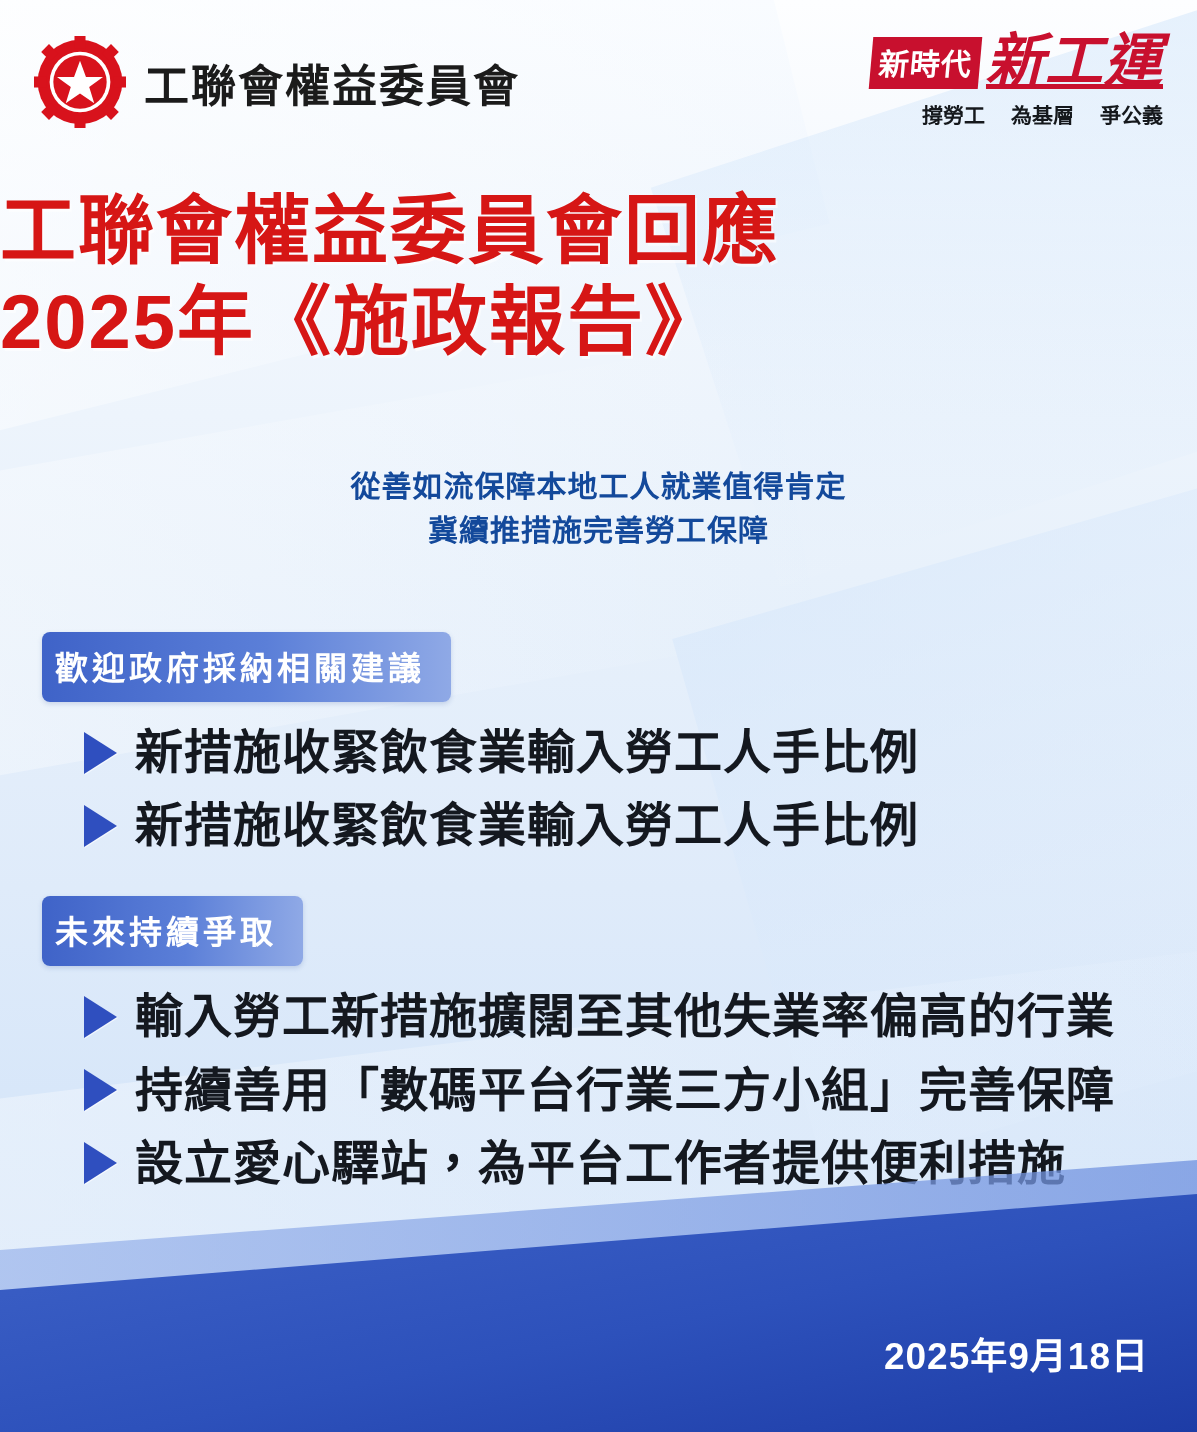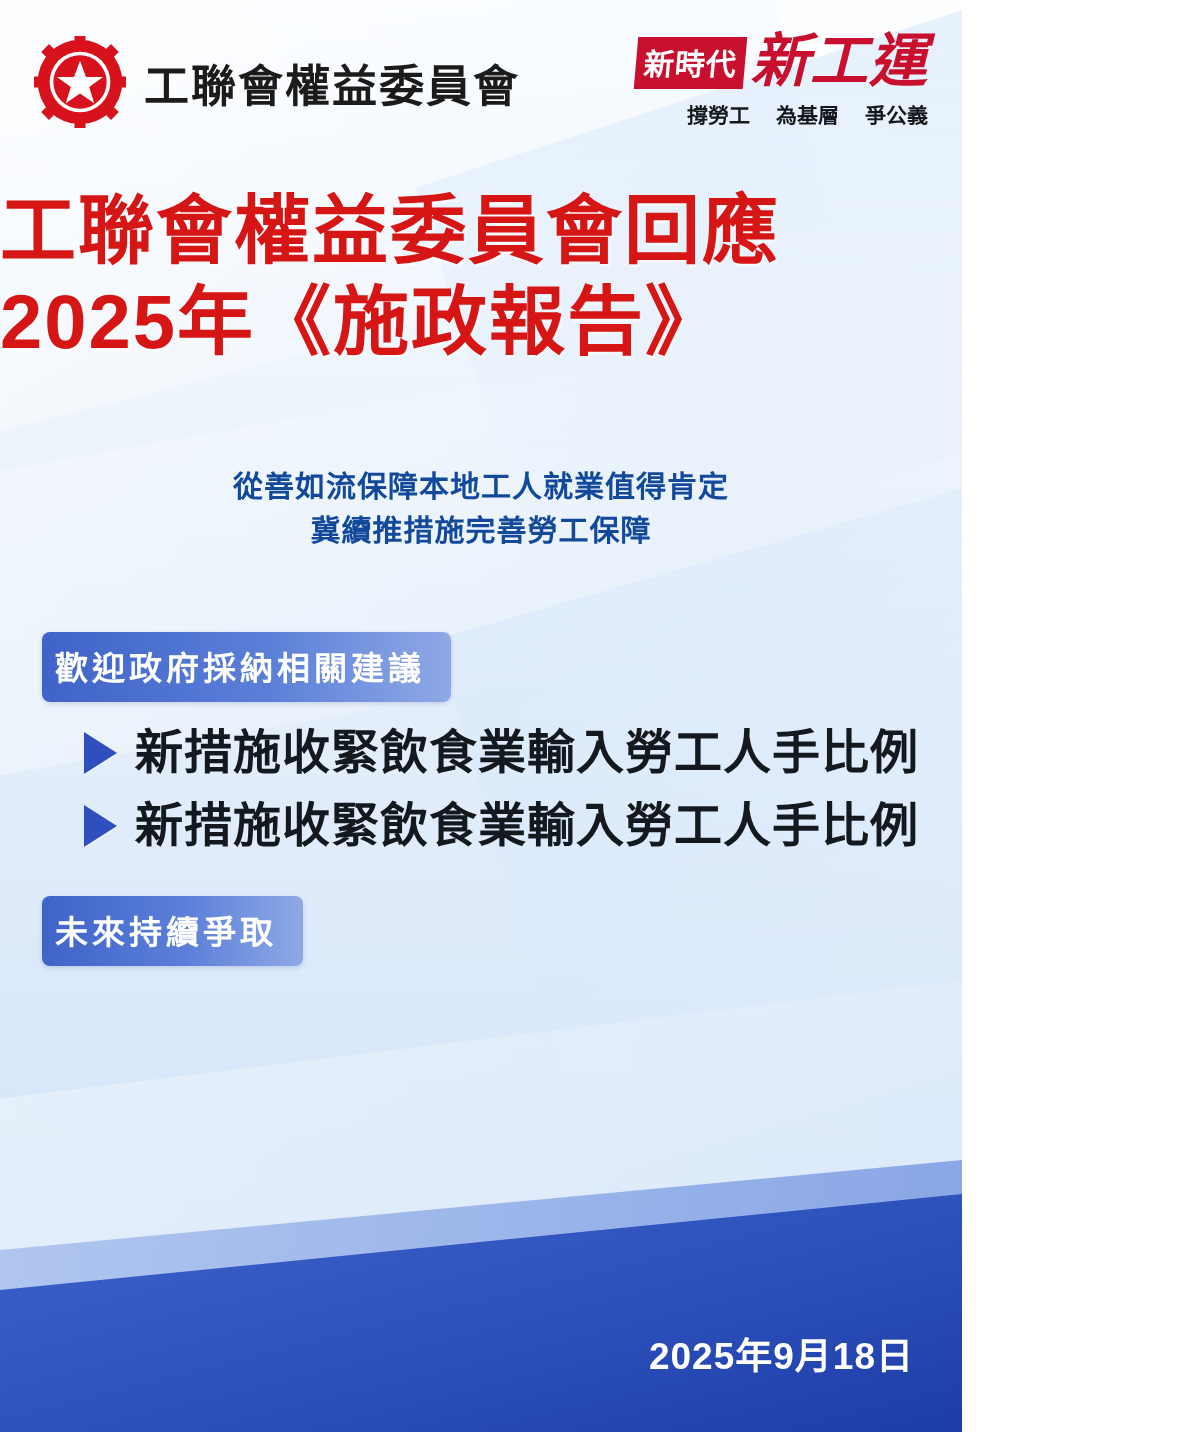--- a/index.html
+++ b/index.html
@@ -9,21 +9,21 @@
   body {
     width: 1197px;
     height: 1432px;
     font-family: "Liberation Sans", "DejaVu Sans", sans-serif;
     background: #ffffff;
     overflow: hidden;
   }
 
   .poster {
     position: relative;
-    width: 962px;
+    width: 1197px;
     height: 1432px;
     overflow: hidden;
     background:
       linear-gradient(180deg, #fdfeff 0%, #f2f7fd 18%, #e8f1fb 40%, #dfebfa 62%, #d6e6f9 80%, #cfe2f8 100%);
   }
 
   
   .band {
     position: absolute;
     pointer-events: none;
@@ -137,20 +137,21 @@
   }
   .slogan-new {
     color: #c8102e;
     font-size: 58px;
     font-weight: 700;
     line-height: .95;
     font-family: "Liberation Serif", "DejaVu Serif", serif;
     font-style: italic;
     letter-spacing: 1px;
     white-space: nowrap;
+    text-decoration: underline;
   }
   .slogan-sub {
     margin-top: 10px;
     display: flex;
     justify-content: flex-end;
     gap: 26px;
     font-size: 21px;
     font-weight: 700;
     color: #15181c;
   }
@@ -312,20 +313,34 @@
         </div>
         <div class="bullet">
           <span class="bullet-arrow"></span>
           <span class="bullet-text">新措施收緊飲食業輸入勞工人手比例</span>
         </div>
       </div>
     </div>
 
     <div class="section">
       <div class="section-chip">未來持續爭取</div>
+      <div class="bullets">
+        <div class="bullet">
+          <span class="bullet-arrow"></span>
+          <span class="bullet-text">輸入勞工新措施擴闊至其他失業率偏高的行業</span>
+        </div>
+        <div class="bullet">
+          <span class="bullet-arrow"></span>
+          <span class="bullet-text">持續善用「數碼平台行業三方小組」完善保障</span>
+        </div>
+        <div class="bullet">
+          <span class="bullet-arrow"></span>
+          <span class="bullet-text">設立愛心驛站，為平台工作者提供便利措施</span>
+        </div>
+      </div>
     </div>
 
   </div>
 
   <div class="bottom-wave">
     <svg viewBox="0 0 1197 300" preserveAspectRatio="none" aria-hidden="true">
       <defs>
         <linearGradient id="wg1" x1="0" y1="0" x2="1" y2="1">
           <stop offset="0%" stop-color="#3f63c8"></stop>
           <stop offset="55%" stop-color="#2d51bb"></stop>

